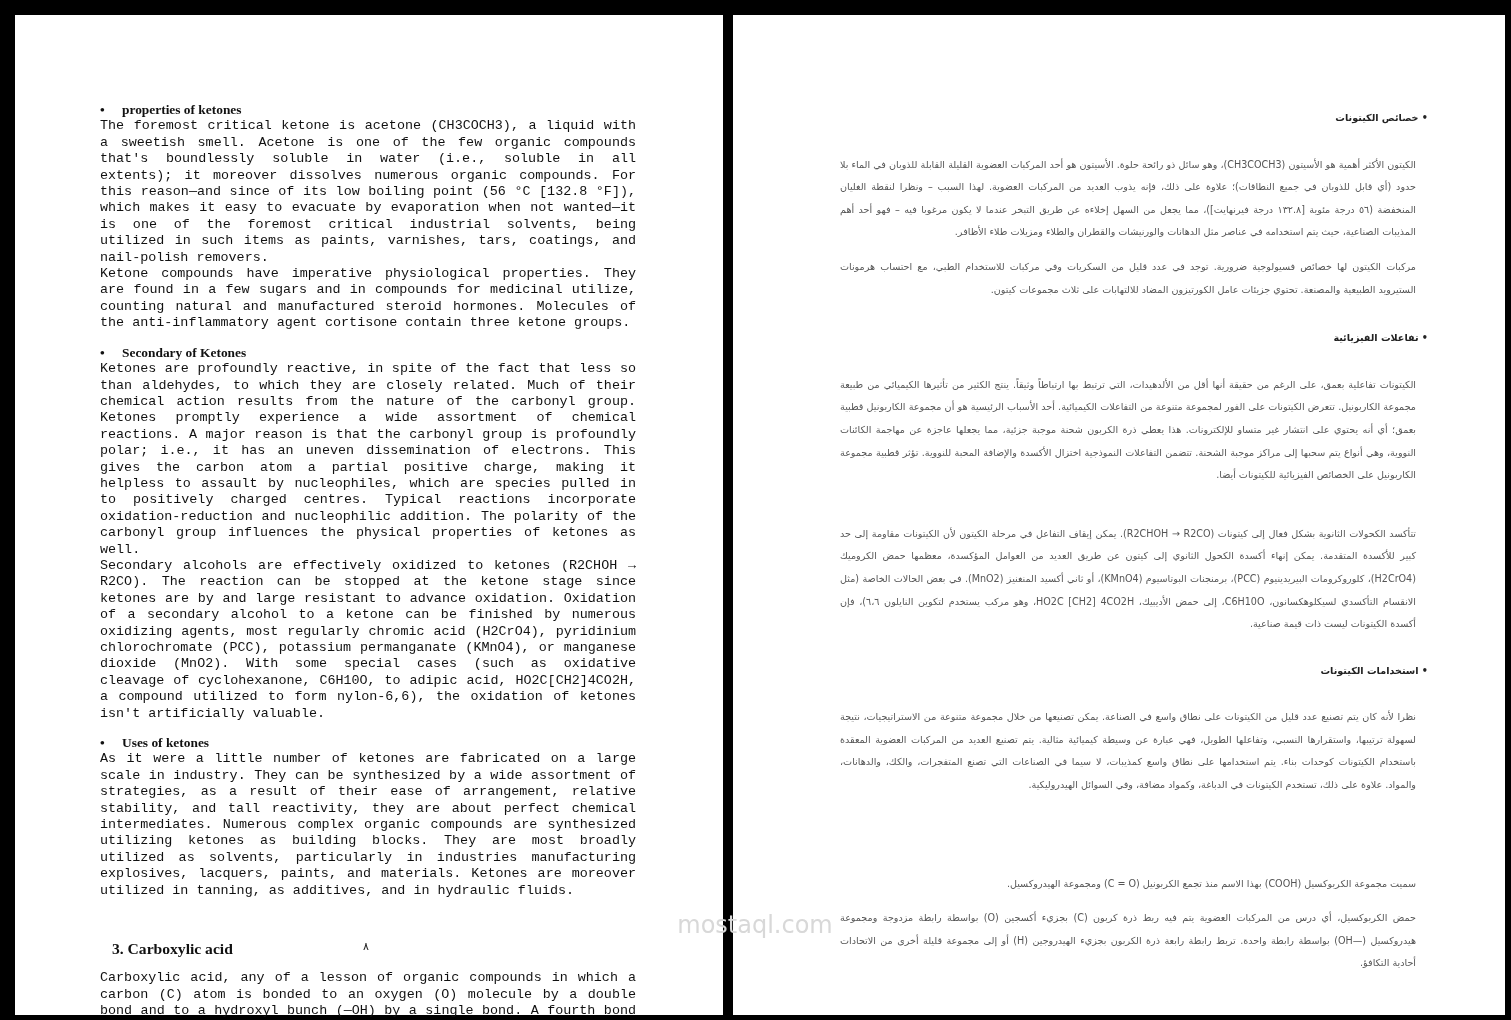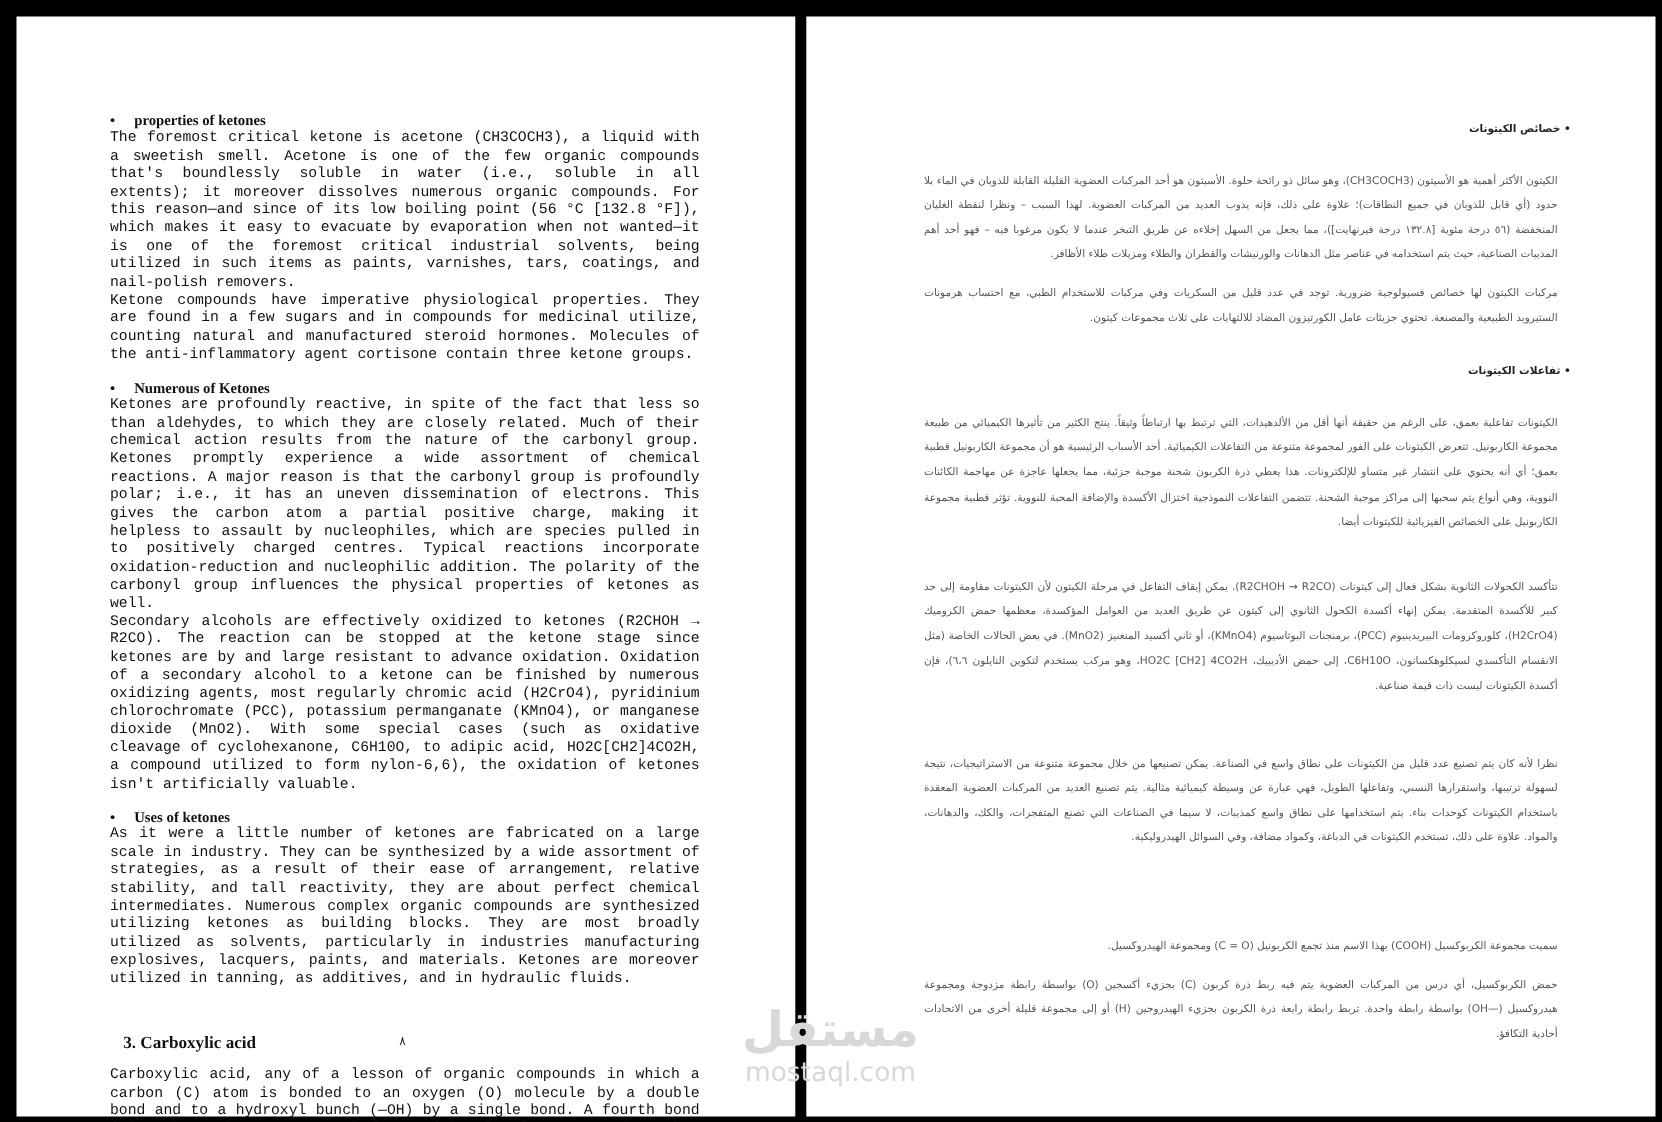--- a/index.html
+++ b/index.html
@@ -58,21 +58,21 @@
     <div class="bullet-head">
       <span class="dot">•</span>
       <span>properties of ketones</span>
     </div>
     <p>The foremost critical ketone is acetone (CH3COCH3), a liquid with a sweetish smell. Acetone is one of the few organic compounds that's boundlessly soluble in water (i.e., soluble in all extents); it moreover dissolves numerous organic compounds. For this reason—and since of its low boiling point (56 °C [132.8 °F]), which makes it easy to evacuate by evaporation when not wanted—it is one of the foremost critical industrial solvents, being utilized in such items as paints, varnishes, tars, coatings, and nail-polish removers.</p>
     <p>Ketone compounds have imperative physiological properties. They are found in a few sugars and in compounds for medicinal utilize, counting natural and manufactured steroid hormones. Molecules of the anti-inflammatory agent cortisone contain three ketone groups.</p>
     <div class="gap"></div>
 
     <div class="bullet-head">
       <span class="dot">•</span>
-      <span>Numerous of Ketones</span>
+      <span>Secondary of Ketones</span>
     </div>
     <p>Ketones are profoundly reactive, in spite of the fact that less so than aldehydes, to which they are closely related. Much of their chemical action results from the nature of the carbonyl group. Ketones promptly experience a wide assortment of chemical reactions. A major reason is that the carbonyl group is profoundly polar; i.e., it has an uneven dissemination of electrons. This gives the carbon atom a partial positive charge, making it helpless to assault by nucleophiles, which are species pulled in to positively charged centres. Typical reactions incorporate oxidation-reduction and nucleophilic addition. The polarity of the carbonyl group influences the physical properties of ketones as well.</p>
     <p>Secondary alcohols are effectively oxidized to ketones (R2CHOH → R2CO). The reaction can be stopped at the ketone stage since ketones are by and large resistant to advance oxidation. Oxidation of a secondary alcohol to a ketone can be finished by numerous oxidizing agents, most regularly chromic acid (H2CrO4), pyridinium chlorochromate (PCC), potassium permanganate (KMnO4), or manganese dioxide (MnO2). With some special cases (such as oxidative cleavage of cyclohexanone, C6H10O, to adipic acid, HO2C[CH2]4CO2H, a compound utilized to form nylon-6,6), the oxidation of ketones isn't artificially valuable.</p>
     <div class="gap"></div>
 
     <div class="bullet-head">
       <span class="dot">•</span>
       <span>Uses of ketones</span>
     </div>
     <p>As it were a little number of ketones are fabricated on a large scale in industry. They can be synthesized by a wide assortment of strategies, as a result of their ease of arrangement, relative stability, and tall reactivity, they are about perfect chemical intermediates. Numerous complex organic compounds are synthesized utilizing ketones as building blocks. They are most broadly utilized as solvents, particularly in industries manufacturing explosives, lacquers, paints, and materials. Ketones are moreover utilized in tanning, as additives, and in hydraulic fluids.</p>
@@ -85,33 +85,33 @@
 </div>
 
 <div class="page" id="page-right">
   <div class="ar">
     <div class="ar-head">• خصائص الكيتونات</div>
     <div class="g1"></div>
     <p>الكيتون الأكثر أهمية هو الأسيتون (CH3COCH3)، وهو سائل ذو رائحة حلوة. الأسيتون هو أحد المركبات العضوية القليلة القابلة للذوبان في الماء بلا حدود (أي قابل للذوبان في جميع النطاقات)؛ علاوة على ذلك، فإنه يذوب العديد من المركبات العضوية. لهذا السبب – ونظرا لنقطة الغليان المنخفضة (٥٦ درجة مئوية [١٣٢.٨ درجة فيرنهايت])، مما يجعل من السهل إخلاءه عن طريق التبخر عندما لا يكون مرغوبا فيه – فهو أحد أهم المذيبات الصناعية، حيث يتم استخدامه في عناصر مثل الدهانات والورنيشات والقطران والطلاء ومزيلات طلاء الأظافر.</p>
     <p>مركبات الكيتون لها خصائص فسيولوجية ضرورية. توجد في عدد قليل من السكريات وفي مركبات للاستخدام الطبي، مع احتساب هرمونات الستيرويد الطبيعية والمصنعة. تحتوي جزيئات عامل الكورتيزون المضاد للالتهابات على ثلاث مجموعات كيتون.</p>
     <div class="g2"></div>
 
-    <div class="ar-head">• تفاعلات الكيتونات</div>
+    <div class="ar-head">• تفاعلات الفيزيائية</div>
     <div class="g1"></div>
     <p>الكيتونات تفاعلية بعمق، على الرغم من حقيقة أنها أقل من الألدهيدات، التي ترتبط بها ارتباطاً وثيقاً. ينتج الكثير من تأثيرها الكيميائي من طبيعة مجموعة الكاربونيل. تتعرض الكيتونات على الفور لمجموعة متنوعة من التفاعلات الكيميائية. أحد الأسباب الرئيسية هو أن مجموعة الكاربونيل قطبية بعمق؛ أي أنه يحتوي على انتشار غير متساو للإلكترونات. هذا يعطي ذرة الكربون شحنة موجبة جزئية، مما يجعلها عاجزة عن مهاجمة الكائنات النووية، وهي أنواع يتم سحبها إلى مراكز موجبة الشحنة. تتضمن التفاعلات النموذجية اختزال الأكسدة والإضافة المحبة للنووية. تؤثر قطبية مجموعة الكاربونيل على الخصائص الفيزيائية للكيتونات أيضا.</p>
     <div class="g1"></div>
     <p>تتأكسد الكحولات الثانوية بشكل فعال إلى كيتونات (R2CHOH → R2CO). يمكن إيقاف التفاعل في مرحلة الكيتون لأن الكيتونات مقاومة إلى حد كبير للأكسدة المتقدمة. يمكن إنهاء أكسدة الكحول الثانوي إلى كيتون عن طريق العديد من العوامل المؤكسدة، معظمها حمض الكروميك (H2CrO4)، كلوروكرومات البيريدينيوم (PCC)، برمنجنات البوتاسيوم (KMnO4)، أو ثاني أكسيد المنغنيز (MnO2). في بعض الحالات الخاصة (مثل الانقسام التأكسدي لسيكلوهكسانون، C6H10O، إلى حمض الأديبيك، HO2C [CH2] 4CO2H، وهو مركب يستخدم لتكوين النايلون ٦،٦)، فإن أكسدة الكيتونات ليست ذات قيمة صناعية.</p>
     <div class="g1"></div>
 
+    <div class="ar-head">• استخدامات الكيتونات</div>
     <div class="g1"></div>
     <p>نظرا لأنه كان يتم تصنيع عدد قليل من الكيتونات على نطاق واسع في الصناعة. يمكن تصنيعها من خلال مجموعة متنوعة من الاستراتيجيات، نتيجة لسهولة ترتيبها، واستقرارها النسبي، وتفاعلها الطويل، فهي عبارة عن وسيطة كيميائية مثالية. يتم تصنيع العديد من المركبات العضوية المعقدة باستخدام الكيتونات كوحدات بناء. يتم استخدامها على نطاق واسع كمذيبات، لا سيما في الصناعات التي تصنع المتفجرات، والكك، والدهانات، والمواد. علاوة على ذلك، تستخدم الكيتونات في الدباغة، وكمواد مضافة، وفي السوائل الهيدروليكية.</p>
     <div class="g3"></div>
 
     <div class="g1"></div>
     <p>سميت مجموعة الكربوكسيل (COOH) بهذا الاسم منذ تجمع الكربونيل (C = O) ومجموعة الهيدروكسيل.</p>
     <p>حمض الكربوكسيل، أي درس من المركبات العضوية يتم فيه ربط ذرة كربون (C) بجزيء أكسجين (O) بواسطة رابطة مزدوجة ومجموعة هيدروكسيل (—OH) بواسطة رابطة واحدة. تربط رابطة رابعة ذرة الكربون بجزيء الهيدروجين (H) أو إلى مجموعة قليلة أخرى من الاتحادات أحادية التكافؤ.</p>
   </div>
 </div>
 
 <div class="watermark">
-  <div class="wm-ar">مستقل</div>
   <div class="wm-en">mostaql.com</div>
 </div>
 
 </body></html>

